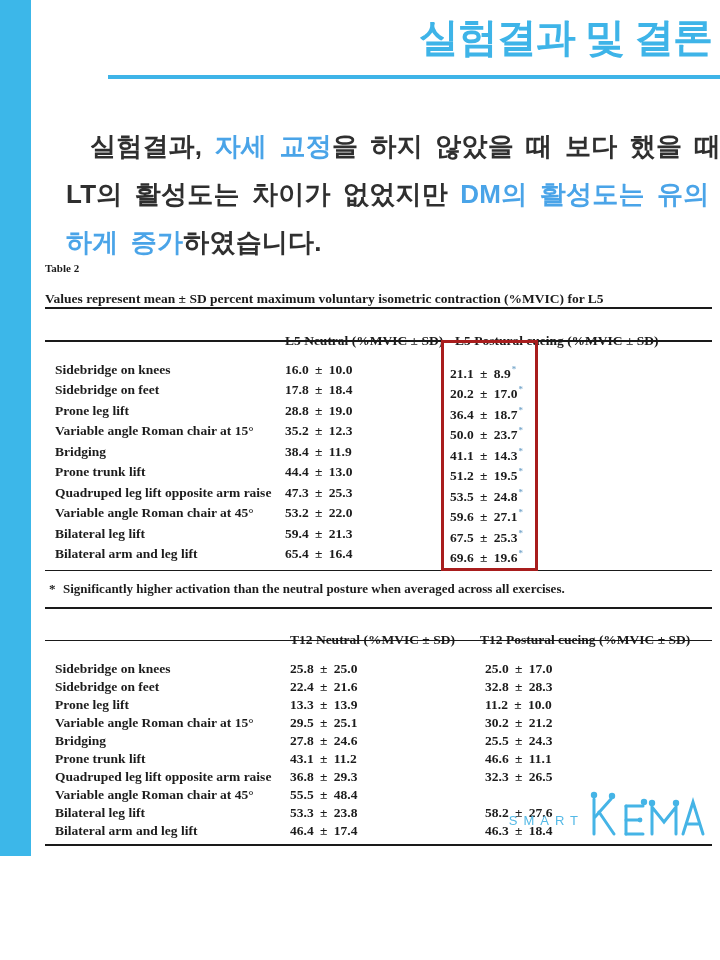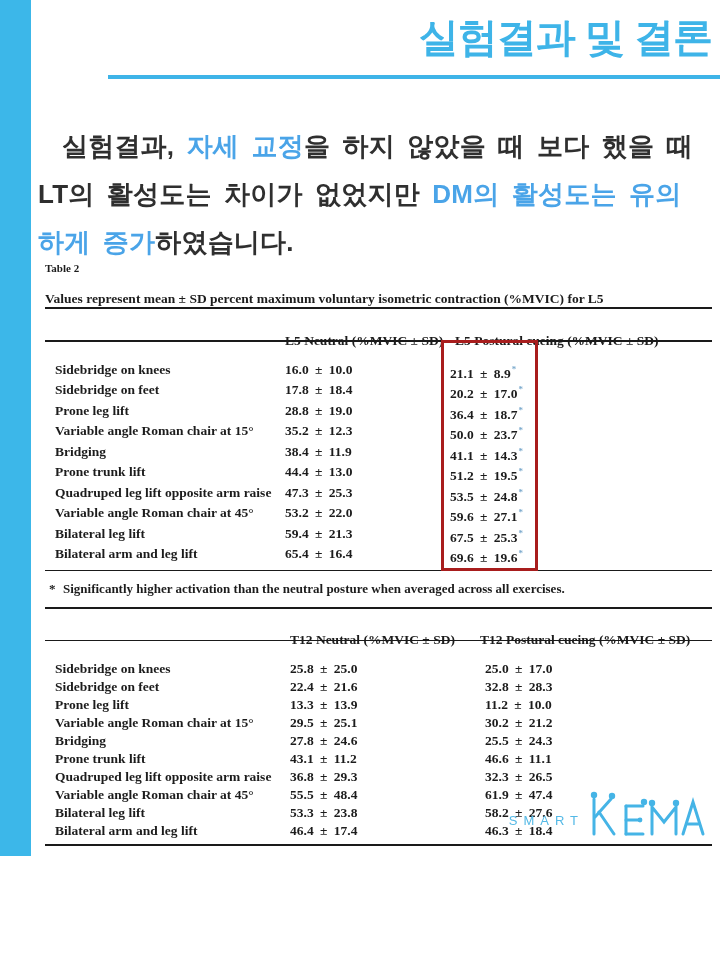--- a/index.html
+++ b/index.html
@@ -8,21 +8,21 @@
   .page { position:relative; width:720px; height:856px; background:#ffffff; overflow:hidden; }
 
   .left-bar { position:absolute; left:0; top:0; width:31px; height:960px; background:#3cb7e9; }
 
   .title { position:absolute; top:10px; right:8px; font-size:40px; font-weight:800;
            letter-spacing:-1px; color:#3eb4e8; white-space:nowrap; }
   .title-underline { position:absolute; top:75px; left:108px; width:612px; height:4px; background:#3eb4e8; }
 
   .intro { position:absolute; left:38px; top:122px; width:676px; font-size:26px; font-weight:800;
            color:#2f2f2f; line-height:48px; letter-spacing:0.2px; word-spacing:5px; }
-  .intro .line { white-space:nowrap; }
+  .intro .line { white-space:nowrap;margin-left:28px; }
   .intro .indent { display:inline-block; width:24px; }
   .blue { color:#4aa4e8; }
 
   .paper { position:absolute; left:45px; top:262px; width:675px;
            font-family:"Liberation Serif","DejaVu Serif",serif; color:#1c1c1c; }
   .tbl-label { font-size:11px; font-weight:700; margin-bottom:17px; }
   .caption { font-size:13.5px; font-weight:600; white-space:nowrap; overflow:hidden; margin-bottom:0; }
   .rule { width:667px; background:#1a1a1a; }
   .rule.thick { height:2px; }
   .rule.thin { height:1.5px; }
@@ -179,21 +179,20 @@
             <span class="c-v2">46.6 ± 11.1</span>
           </div>
         <div class="row">
             <span class="c-name">Quadruped leg lift opposite arm raise</span>
             <span class="c-v1">36.8 ± 29.3</span>
             <span class="c-v2">32.3 ± 26.5</span>
           </div>
         <div class="row">
             <span class="c-name">Variable angle Roman chair at 45°</span>
             <span class="c-v1">55.5 ± 48.4</span>
-            <span class="c-v2">61.9 ± 47.4</span>
           </div>
         <div class="row">
             <span class="c-name">Bilateral leg lift</span>
             <span class="c-v1">53.3 ± 23.8</span>
             <span class="c-v2">58.2 ± 27.6</span>
           </div>
         <div class="row">
             <span class="c-name">Bilateral arm and leg lift</span>
             <span class="c-v1">46.4 ± 17.4</span>
             <span class="c-v2">46.3 ± 18.4</span>

